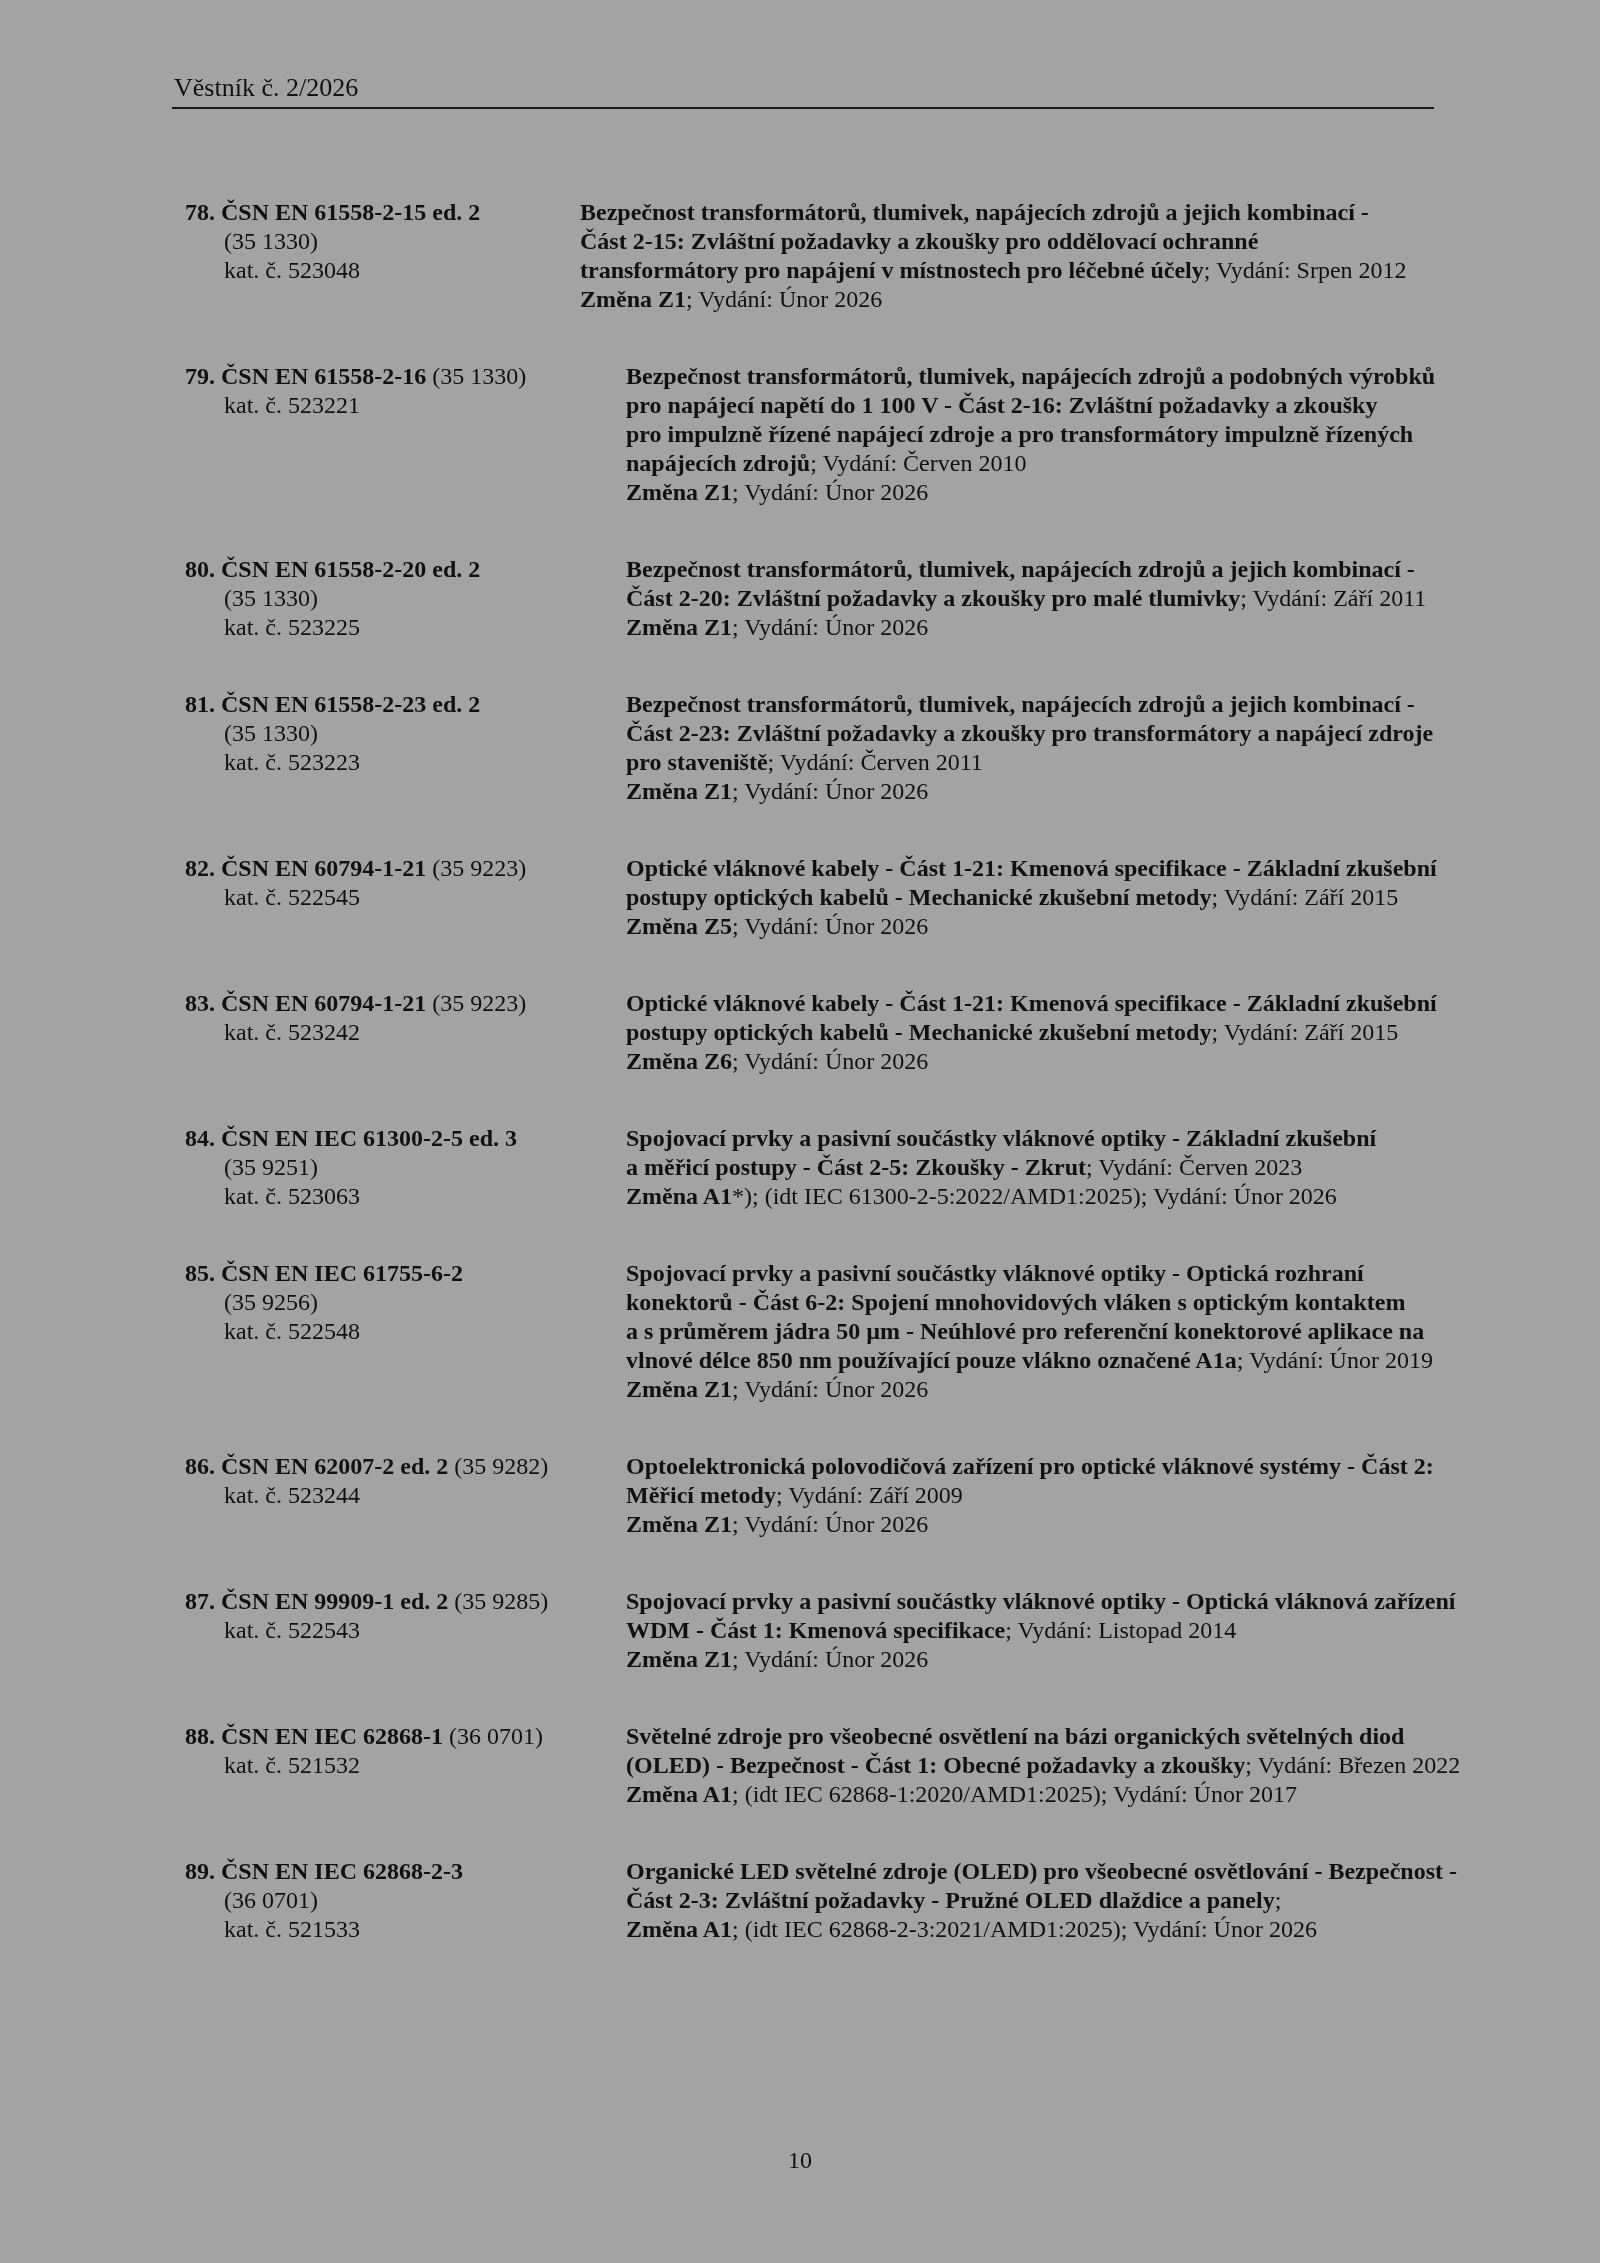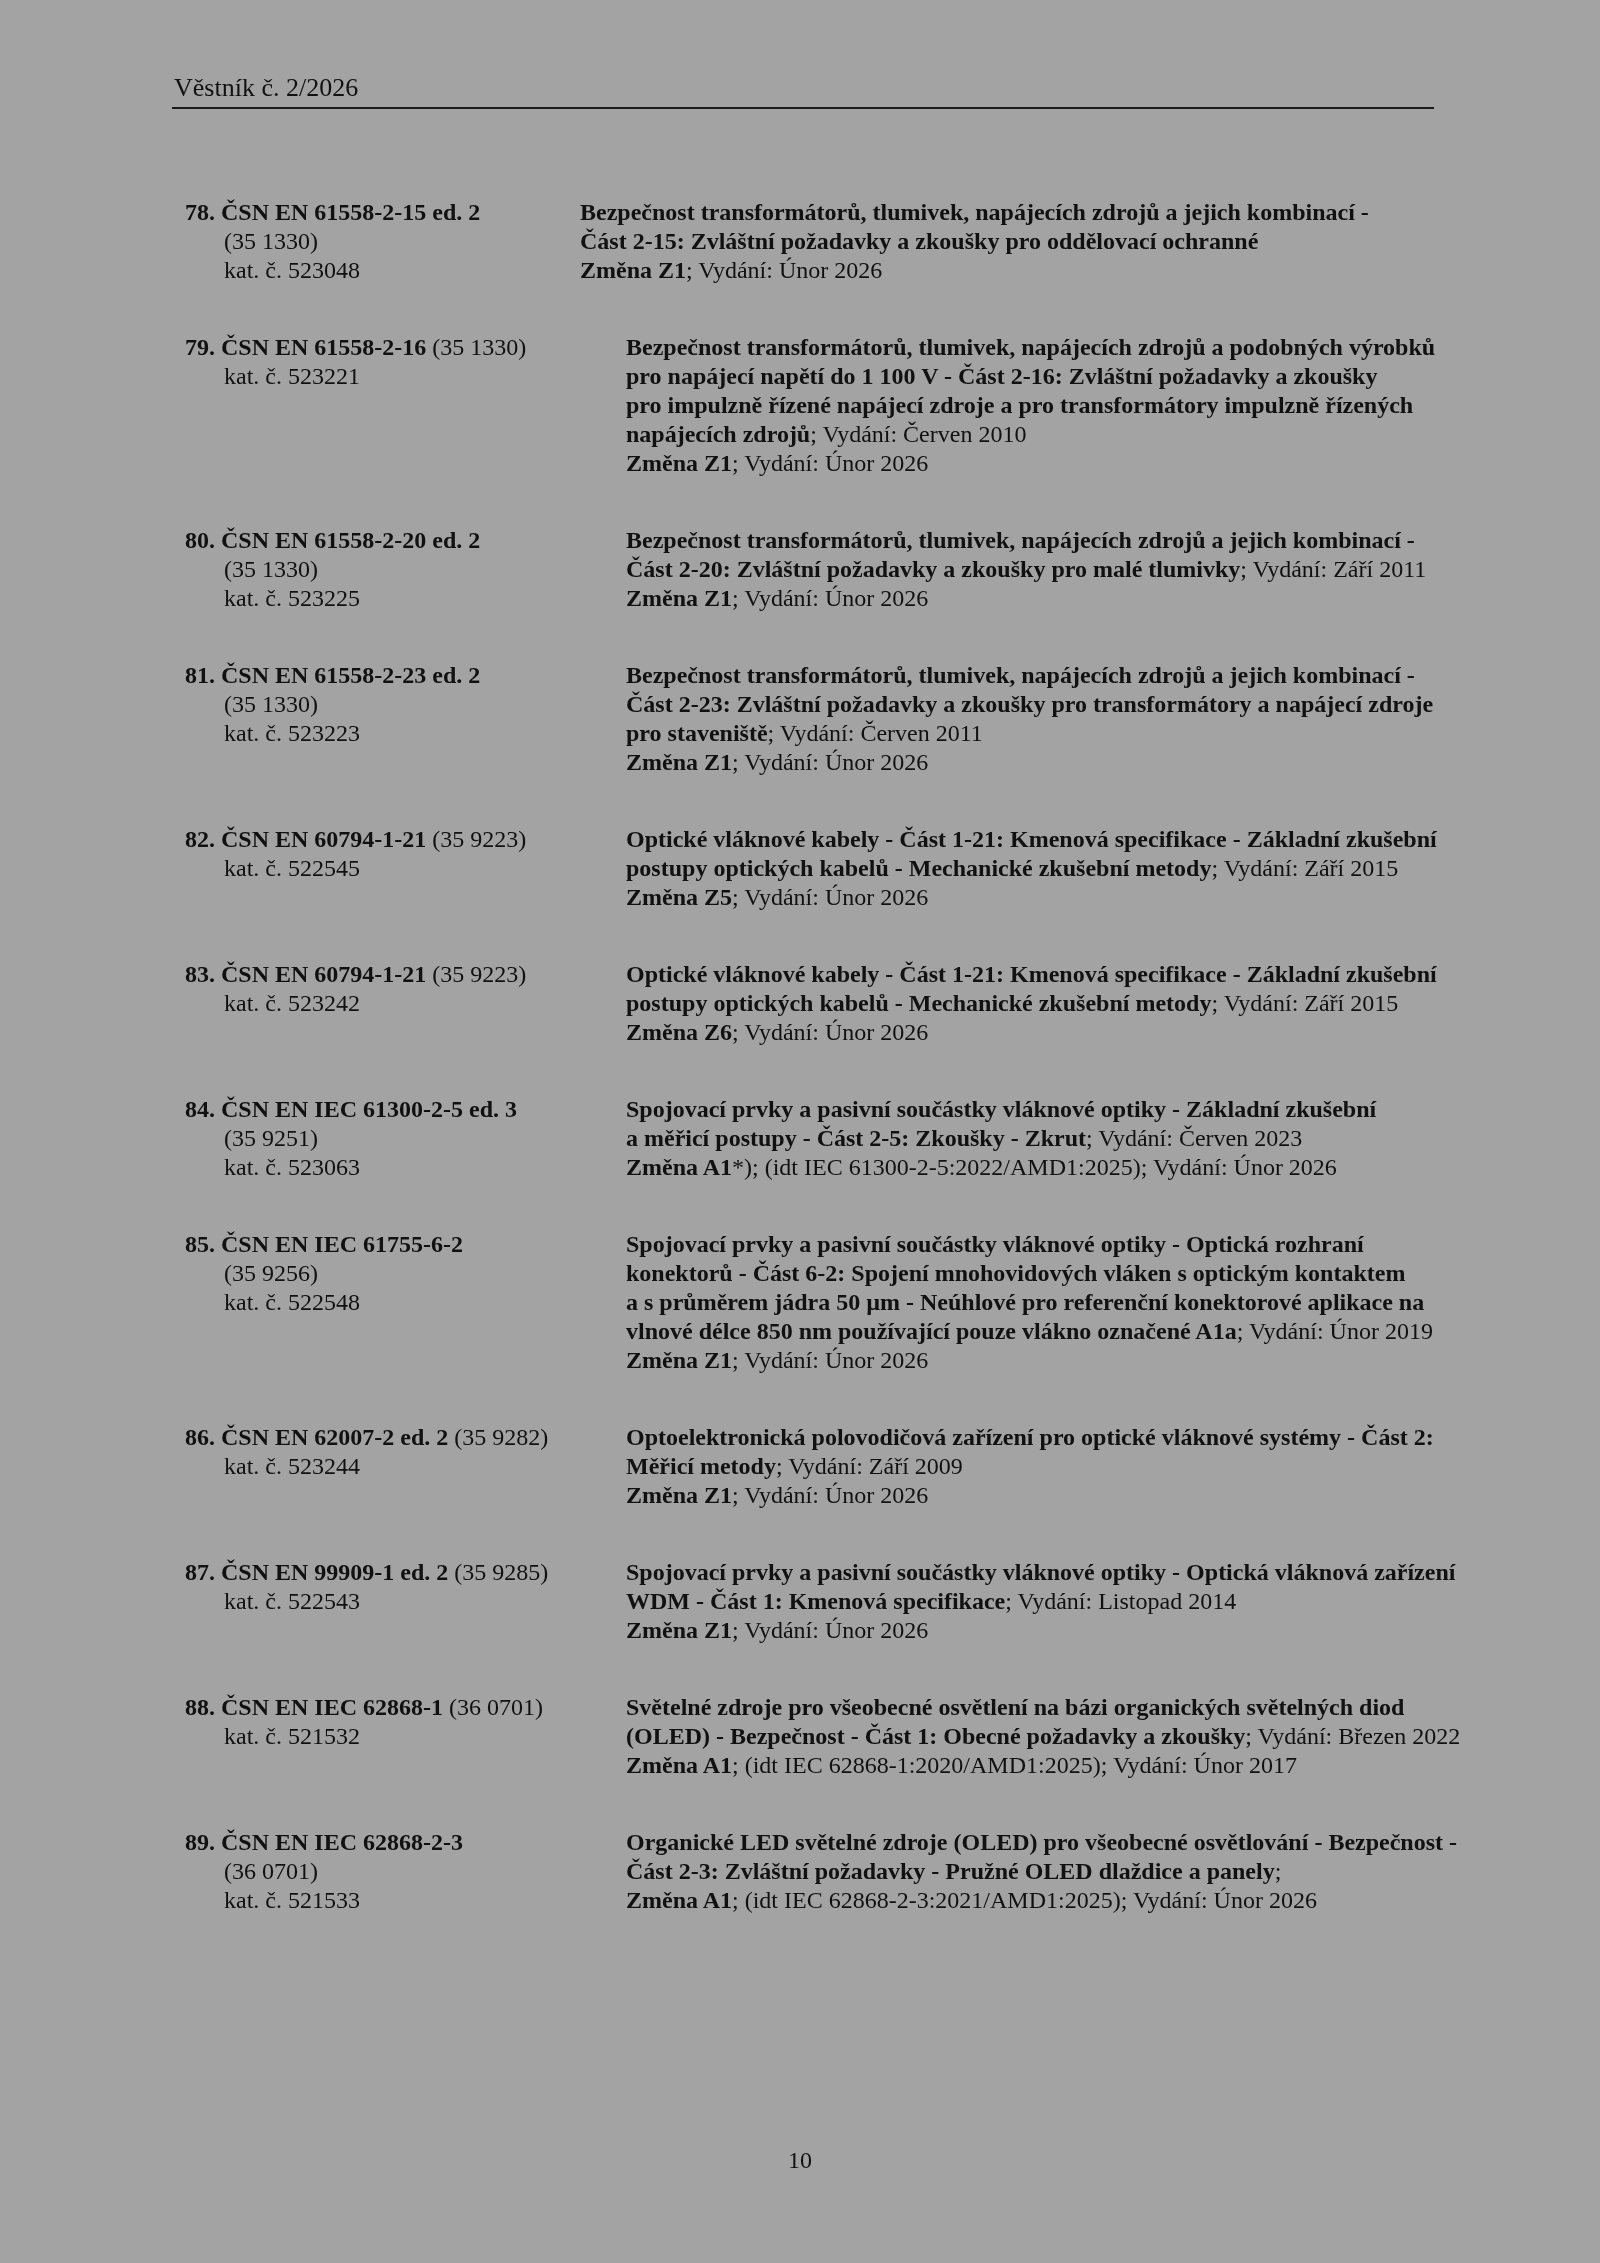--- a/index.html
+++ b/index.html
@@ -84,20 +84,21 @@
   <main class="entries" id="entries">
   <div class="entry">
     <div class="col-left">
           <div class="line"><span class="b">78. ČSN EN 61558-2-15 ed. 2</span></div>
           <div class="line indent"><span>(35 1330)</span></div>
           <div class="line indent"><span>kat. č. 523048</span></div>
         </div>
     <div class="col-right">
           <div class="line"><span class="b">Bezpečnost transformátorů, tlumivek, napájecích zdrojů a jejich kombinací -</span></div>
           <div class="line"><span class="b">Část 2-15: Zvláštní požadavky a zkoušky pro oddělovací ochranné</span></div>
+          <div class="line"><span class="b">transformátory pro napájení v místnostech pro léčebné účely</span><span>; Vydání: Srpen 2012</span></div>
           <div class="line"><span class="b">Změna Z1</span><span>; Vydání: Únor 2026</span></div>
         </div>
   </div>
 
   <div class="entry">
     <div class="col-left">
           <div class="line"><span class="b">79. ČSN EN 61558-2-16</span><span> (35 1330)</span></div>
           <div class="line indent"><span>kat. č. 523221</span></div>
         </div>
     <div class="col-right">

